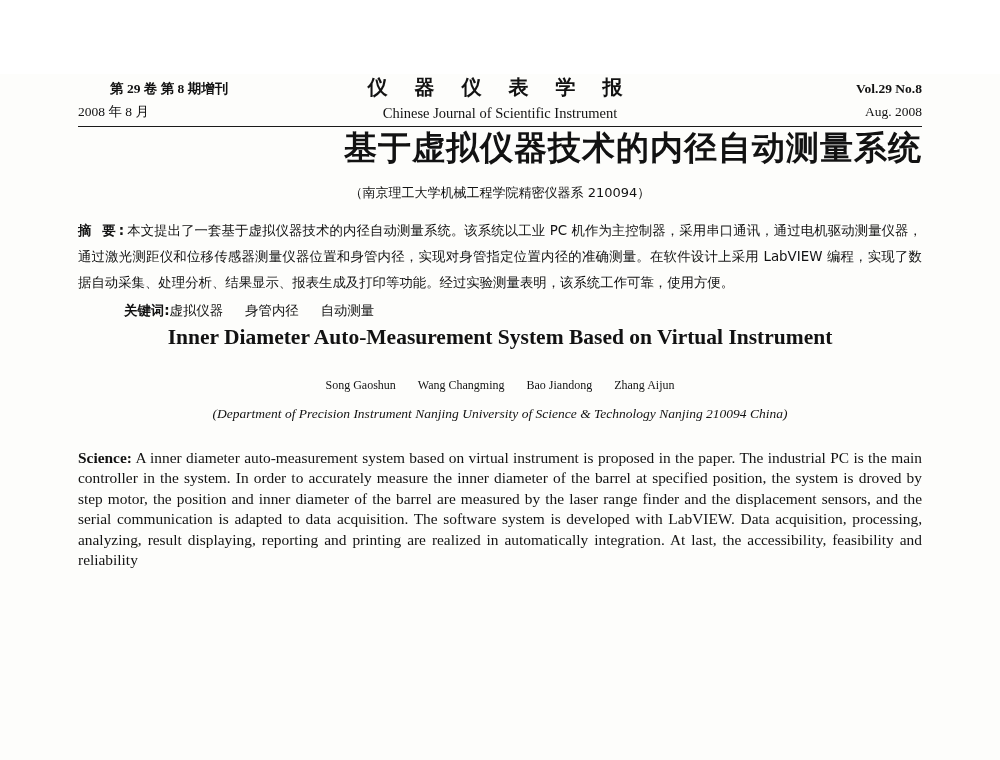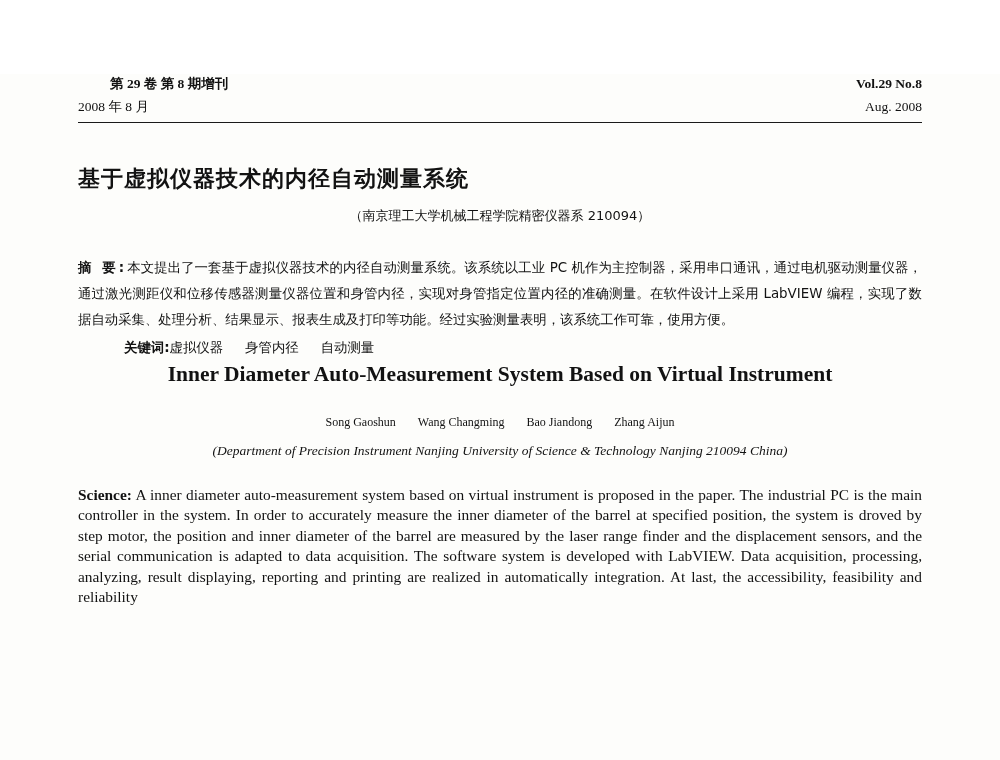--- a/index.html
+++ b/index.html
@@ -68,44 +68,43 @@
     padding-top: 4px;
     font-family: "Liberation Serif", serif;
   }
   .rule {
     border: 0;
     border-top: 1.2px solid #1a1a1a;
     margin: 4px 0 0 0;
   }
   
   .title-cn {
-    text-align: left;
-    font-size: 22px;
+    text-align: right;
+    font-size: 33px;
     font-weight: bold;
     font-family: "DejaVu Sans", sans-serif;
     letter-spacing: 1px;
-    margin-top: 38px;
   }
   .authors-cn {
     text-align: center;
     font-size: 16px;
     font-weight: bold;
     font-family: "DejaVu Sans", sans-serif;
     letter-spacing: 2px;
     margin-top: 38px;
   }
   .affil-cn {
     text-align: center;
     font-size: 13px;
     font-family: "DejaVu Sans", sans-serif;
     margin-top: 13px;
   }
   
   .cn-abstract {
-    margin-top: 30px;
+    margin-top: 16px;
     font-size: 13.4px;
     line-height: 1.95;
     text-align: justify;
     font-family: "DejaVu Sans", sans-serif;
   }
   .cn-abstract .lbl {
     font-weight: bold;
     letter-spacing: 3px;
   }
   .cn-keywords {
@@ -157,20 +156,24 @@
 </head>
 <body>
 
 <div class="page">
 
   <div class="runhead">
     <div class="runhead-row">
       <div class="rh-left">
         <div class="line1">第 29 卷  第 8 期增刊</div>
         <div class="line2">2008 年 8 月</div>
+      </div>
+      <div class="rh-center">
+        <div class="cn">仪 器 仪 表 学 报</div>
+        <div class="en">Chinese Journal of Scientific Instrument</div>
       </div>
       <div class="rh-right">
         <div class="line1">Vol.29 No.8</div>
         <div class="line2">Aug. 2008</div>
       </div>
     </div>
     <hr class="rule">
   </div>
 
   <div class="title-cn">基于虚拟仪器技术的内径自动测量系统</div>

